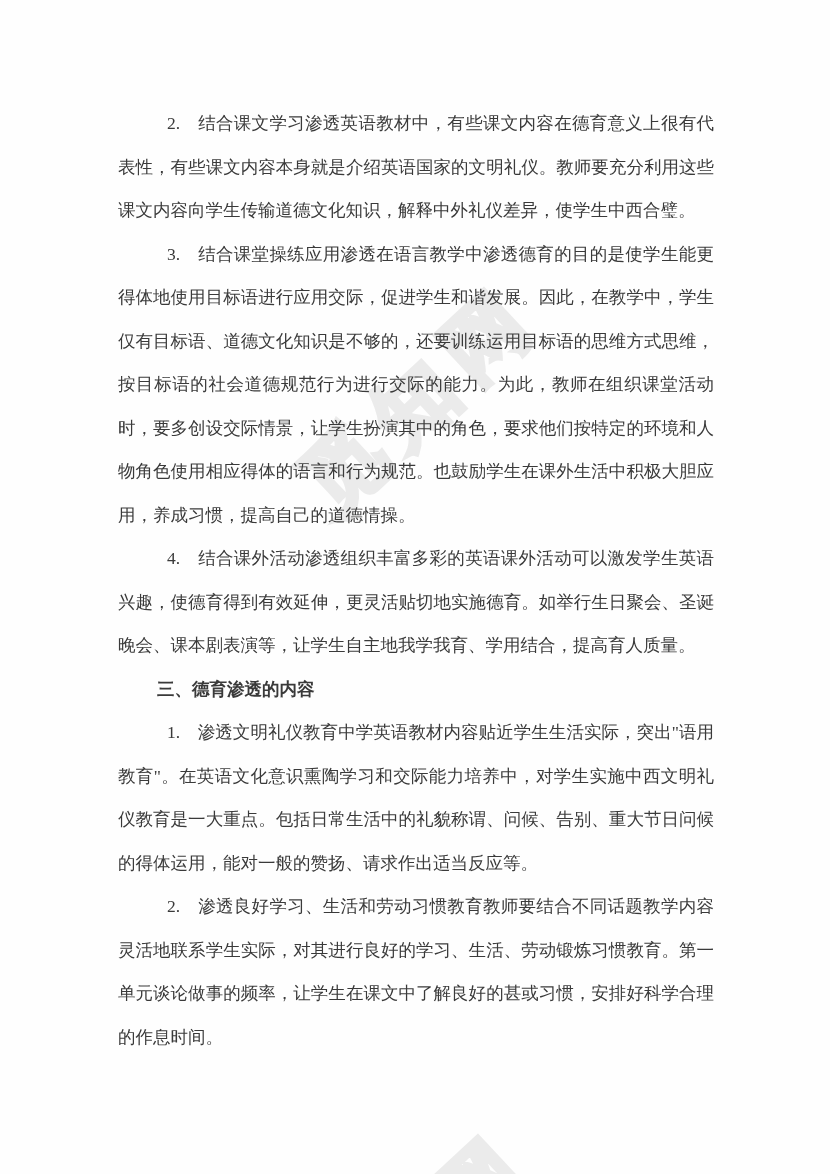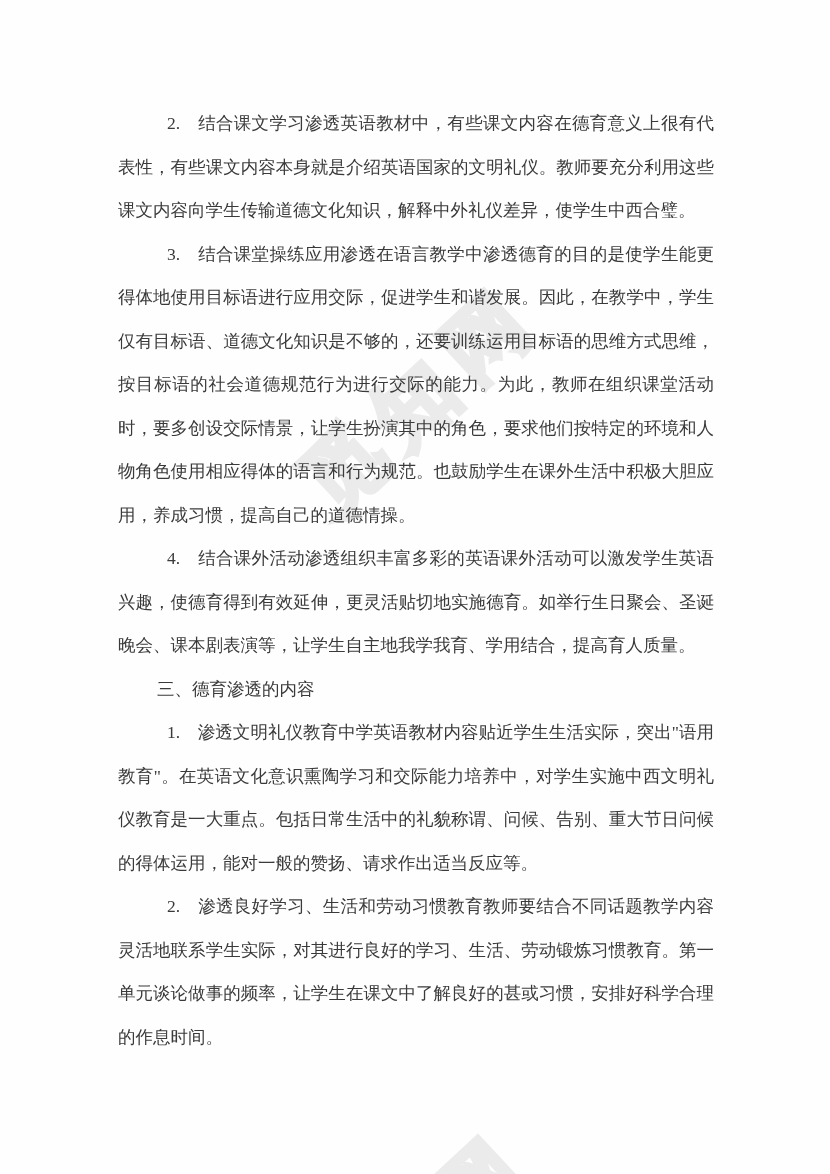--- a/index.html
+++ b/index.html
@@ -28,21 +28,21 @@
     word-break: break-all;
   }
   .content p {
     margin: 0;
     text-indent: 49px;
   }
   .content h3.section-heading {
     margin: 0;
     font-size: 17.5px;
     line-height: 43.5px;
-    font-weight: normal;
+    font-weight: bold;
     text-indent: 39px;
   }
   .wm {
     position: absolute;
     pointer-events: none;
   }
   .wm-center { left: 220px; top: 198px; }
   .wm-bottom { left: 214px; top: 1045px; }
   .wm text {
     font-family: "Liberation Sans", "DejaVu Sans", sans-serif;

